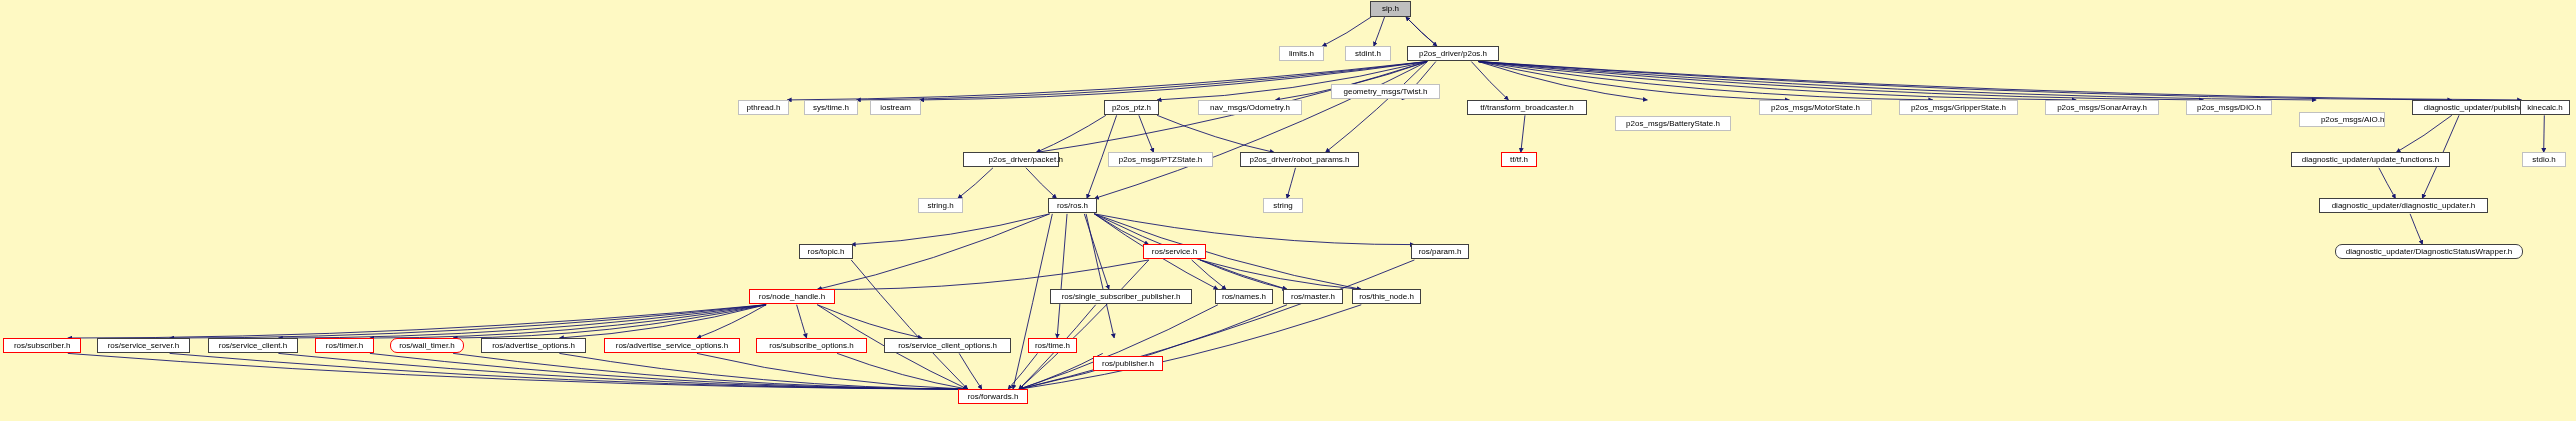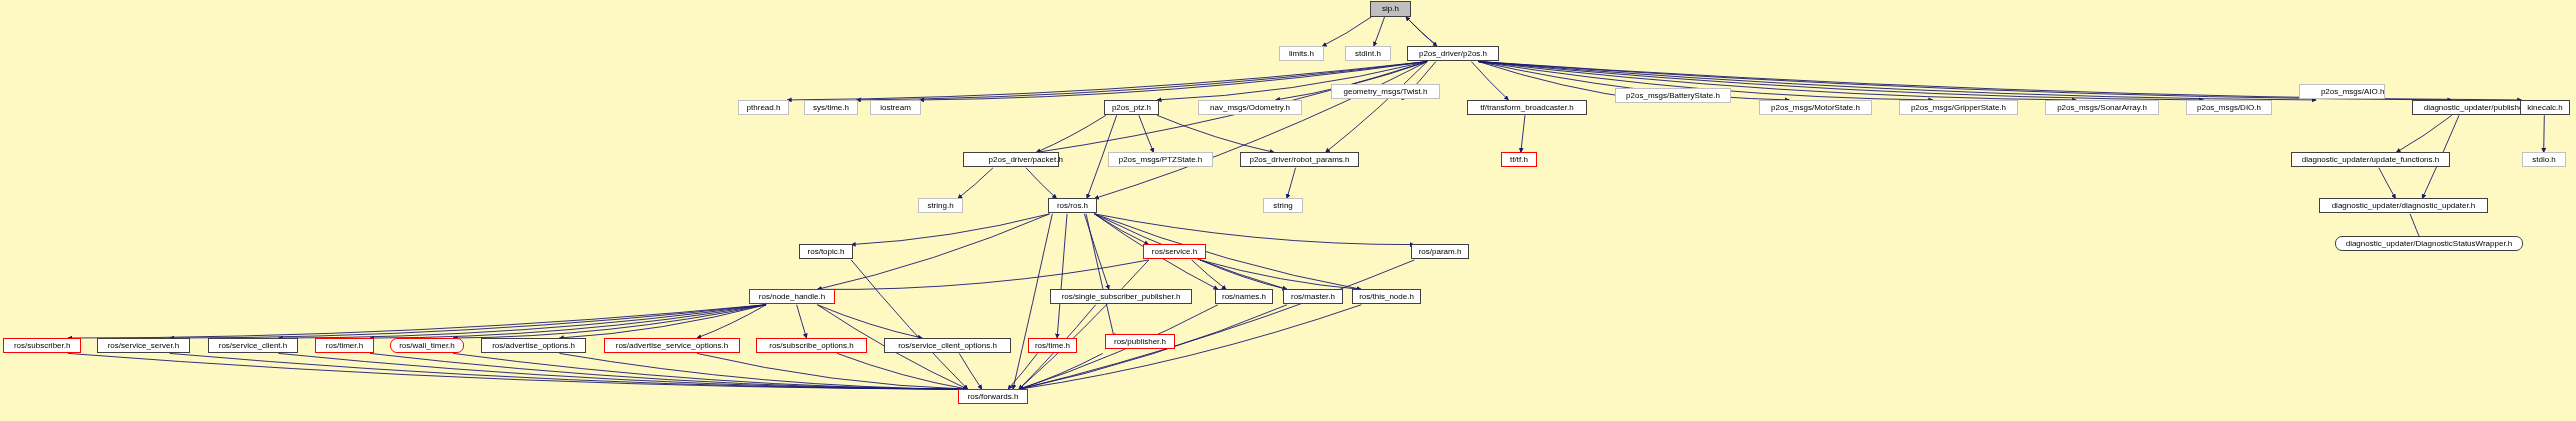--- a/index.html
+++ b/index.html
@@ -148,36 +148,36 @@
       </div>
       <div class="node " style="left: 1198px; top: 100px; width: 104px;">
         <span>nav_msgs/Odometry.h</span>
       </div>
       <div class="node " style="left: 1331px; top: 84px; width: 109px;">
         <span>geometry_msgs/Twist.h</span>
       </div>
       <div class="node solid" style="left: 1467px; top: 100px; width: 120px;">
         <span>tf/transform_broadcaster.h</span>
       </div>
-      <div class="node " style="left: 1615px; top: 88px; width: 116px;">
+      <div class="node " style="left: 1615px; top: 116px; width: 116px;">
         <span>p2os_msgs/BatteryState.h</span>
       </div>
       <div class="node " style="left: 1759px; top: 100px; width: 113px;">
         <span>p2os_msgs/MotorState.h</span>
       </div>
       <div class="node " style="left: 1899px; top: 100px; width: 119px;">
         <span>p2os_msgs/GripperState.h</span>
       </div>
       <div class="node " style="left: 2045px; top: 100px; width: 114px;">
         <span>p2os_msgs/SonarArray.h</span>
       </div>
       <div class="node " style="left: 2186px; top: 100px; width: 86px;">
         <span>p2os_msgs/DIO.h</span>
       </div>
-      <div class="node " style="left: 2299px; top: 84px; width: 86px; padding-left: 24px;">
+      <div class="node " style="left: 2299px; top: 112px; width: 86px; padding-left: 24px;">
         <span>p2os_msgs/AIO.h</span>
       </div>
       <div class="node solid" style="left: 2412px; top: 100px; width: 132px;">
         <span>diagnostic_updater/publisher.h</span>
       </div>
       <div class="node solid" style="left: 2520px; top: 100px; width: 50px;">
         <span>kinecalc.h</span>
       </div>
       <div class="node solid" style="left: 963px; top: 152px; width: 96px; padding-left: 32px;">
         <span>p2os_driver/packet.h</span>
@@ -211,21 +211,21 @@
       </div>
       <div class="node solid" style="left: 799px; top: 244px; width: 54px;">
         <span>ros/topic.h</span>
       </div>
       <div class="node red" style="left: 1143px; top: 244px; width: 63px;">
         <span>ros/service.h</span>
       </div>
       <div class="node solid" style="left: 1411px; top: 244px; width: 58px;">
         <span>ros/param.h</span>
       </div>
-      <div class="node solid" style="left: 2335px; top: 236px; width: 188px; border-radius: 7px;">
+      <div class="node solid" style="left: 2335px; top: 244px; width: 188px; border-radius: 7px;">
         <span>diagnostic_updater/DiagnosticStatusWrapper.h</span>
       </div>
       <div class="node red" style="left: 749px; top: 289px; width: 86px;">
         <span>ros/node_handle.h</span>
       </div>
       <div class="node solid" style="left: 1050px; top: 289px; width: 142px;">
         <span>ros/single_subscriber_publisher.h</span>
       </div>
       <div class="node solid" style="left: 1215px; top: 289px; width: 58px;">
         <span>ros/names.h</span>
@@ -259,21 +259,21 @@
       </div>
       <div class="node red" style="left: 756px; top: 338px; width: 111px;">
         <span>ros/subscribe_options.h</span>
       </div>
       <div class="node solid" style="left: 884px; top: 338px; width: 127px;">
         <span>ros/service_client_options.h</span>
       </div>
       <div class="node red" style="left: 1028px; top: 338px; width: 49px;">
         <span>ros/time.h</span>
       </div>
-      <div class="node red" style="left: 1093px; top: 334px; width: 70px; margin-left: 12px;">
+      <div class="node red" style="left: 1093px; top: 356px; width: 70px;">
         <span>ros/publisher.h</span>
       </div>
       <div class="node red" style="left: 958px; top: 389px; width: 70px;">
         <span>ros/forwards.h</span>
       </div>
     </div>
 </div>
 
 
 </body></html>

